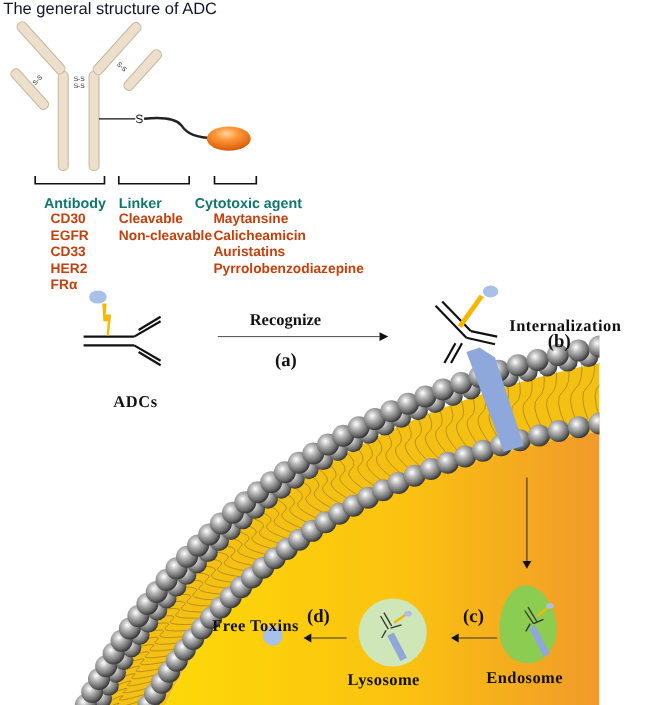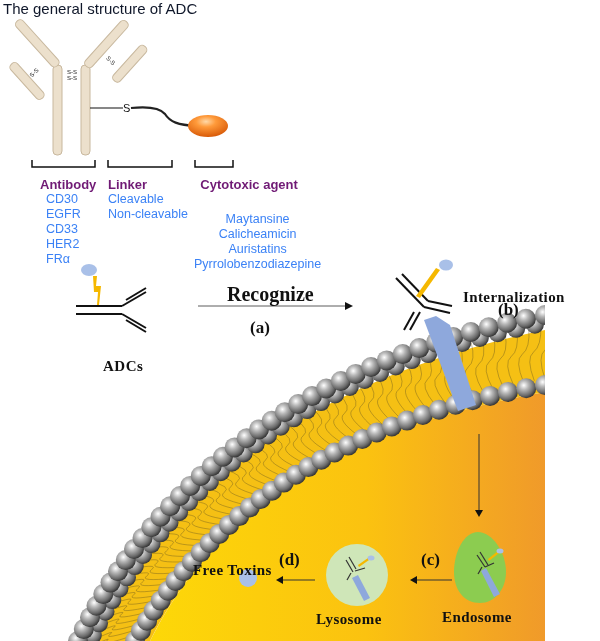--- a/index.html
+++ b/index.html
@@ -1,20 +1,20 @@
 <!DOCTYPE html>
 <html><head>
 <meta charset="utf-8">
 <style>
   html,body{margin:0;padding:0;background:#fff;}
   body{width:600px;height:641px;position:relative;overflow:hidden;font-family:"Liberation Sans",sans-serif;}
   .abs{position:absolute;}
   .title{left:3px;top:0px;font-size:15px;color:#0f172a;white-space:nowrap;}
-  .hdr{font-weight:bold;font-size:13px;color:#701a75;white-space:nowrap;}
-  .item{font-size:12.5px;color:#3b82f6;line-height:15px;white-space:nowrap;}
+  .hdr{font-weight:bold;font-size:13px;color:#0f766e;white-space:nowrap;}
+  .item{font-size:12.5px;color:#c2410c;line-height:15px;white-space:nowrap;font-weight:bold;}
   .serif{font-family:"Liberation Serif",serif;font-weight:bold;color:#111;white-space:nowrap;}
   svg{position:absolute;left:0;top:0;}
 </style>
 </head>
 <body>
 
 <svg width="600" height="641" viewBox="0 0 600 641">
   <defs>
     <linearGradient id="cellGrad" x1="0" y1="0" x2="1" y2="0">
       <stop offset="0" stop-color="#fdd808"></stop>
@@ -346,31 +346,31 @@
     <div class="item">FRα</div>
   </div>
 </div>
 
 <div class="abs" style="left:108px;top:177px;">
   <div class="hdr">Linker</div>
   <div class="item">Cleavable</div>
   <div class="item">Non-cleavable</div>
 </div>
 
-<div class="abs" style="left:177px;top:177px;text-align:center;">
+<div class="abs" style="left:177px;top:177px;">
   <div class="hdr">Cytotoxic agent</div>
-  <div style="padding-left:17px;margin-top:20px;">
+  <div style="padding-left:17px;">
     <div class="item">Maytansine</div>
     <div class="item">Calicheamicin</div>
     <div class="item">Auristatins</div>
     <div class="item">Pyrrolobenzodiazepine</div>
   </div>
 </div>
 
-<div class="abs serif" style="left:227px;top:283px;font-size:20px;">Recognize</div>
+<div class="abs serif" style="left:227px;top:283px;font-size:15px;">Recognize</div>
 <div class="abs serif" style="left:250px;top:318px;font-size:17px;">(a)</div>
 <div class="abs serif" style="left:91px;top:358px;font-size:15px;letter-spacing:0.5px;margin-left:12px;">ADCs</div>
 <div class="abs serif" style="left:463px;top:289px;font-size:15px;letter-spacing:0.4px;">Internalization</div>
 <div class="abs serif" style="left:498px;top:300px;font-size:17px;">(b)</div>
 <div class="abs serif" style="left:421px;top:550px;font-size:17px;">(c)</div>
 <div class="abs serif" style="left:279px;top:550px;font-size:17px;">(d)</div>
 <div class="abs serif" style="left:442px;top:609px;font-size:15px;letter-spacing:0.4px;">Endosome</div>
 <div class="abs serif" style="left:316px;top:611px;font-size:15px;letter-spacing:0.4px;">Lysosome</div>
 <div class="abs serif" style="left:193px;top:562px;font-size:15px;letter-spacing:0.4px;">Free Toxins</div>
 

